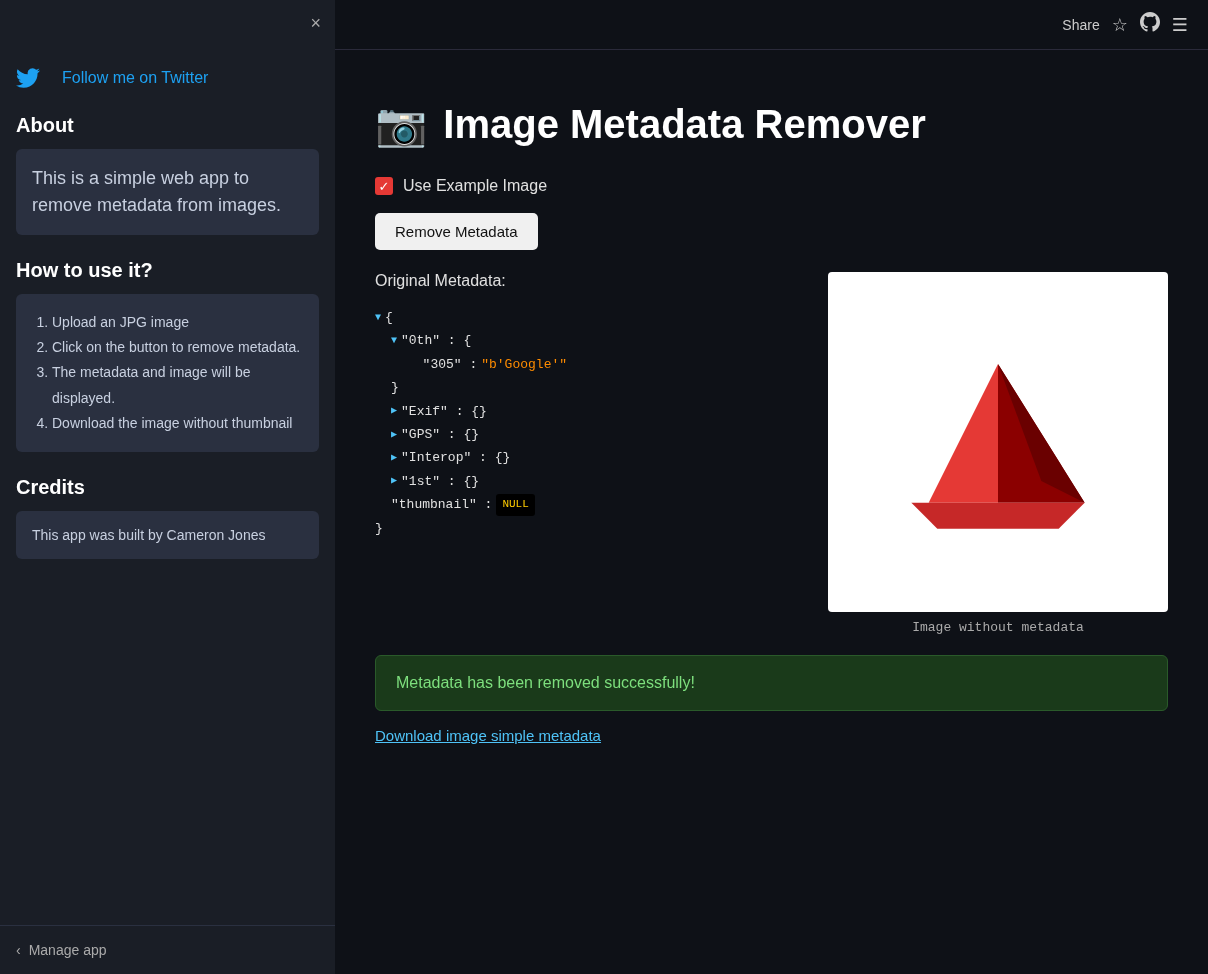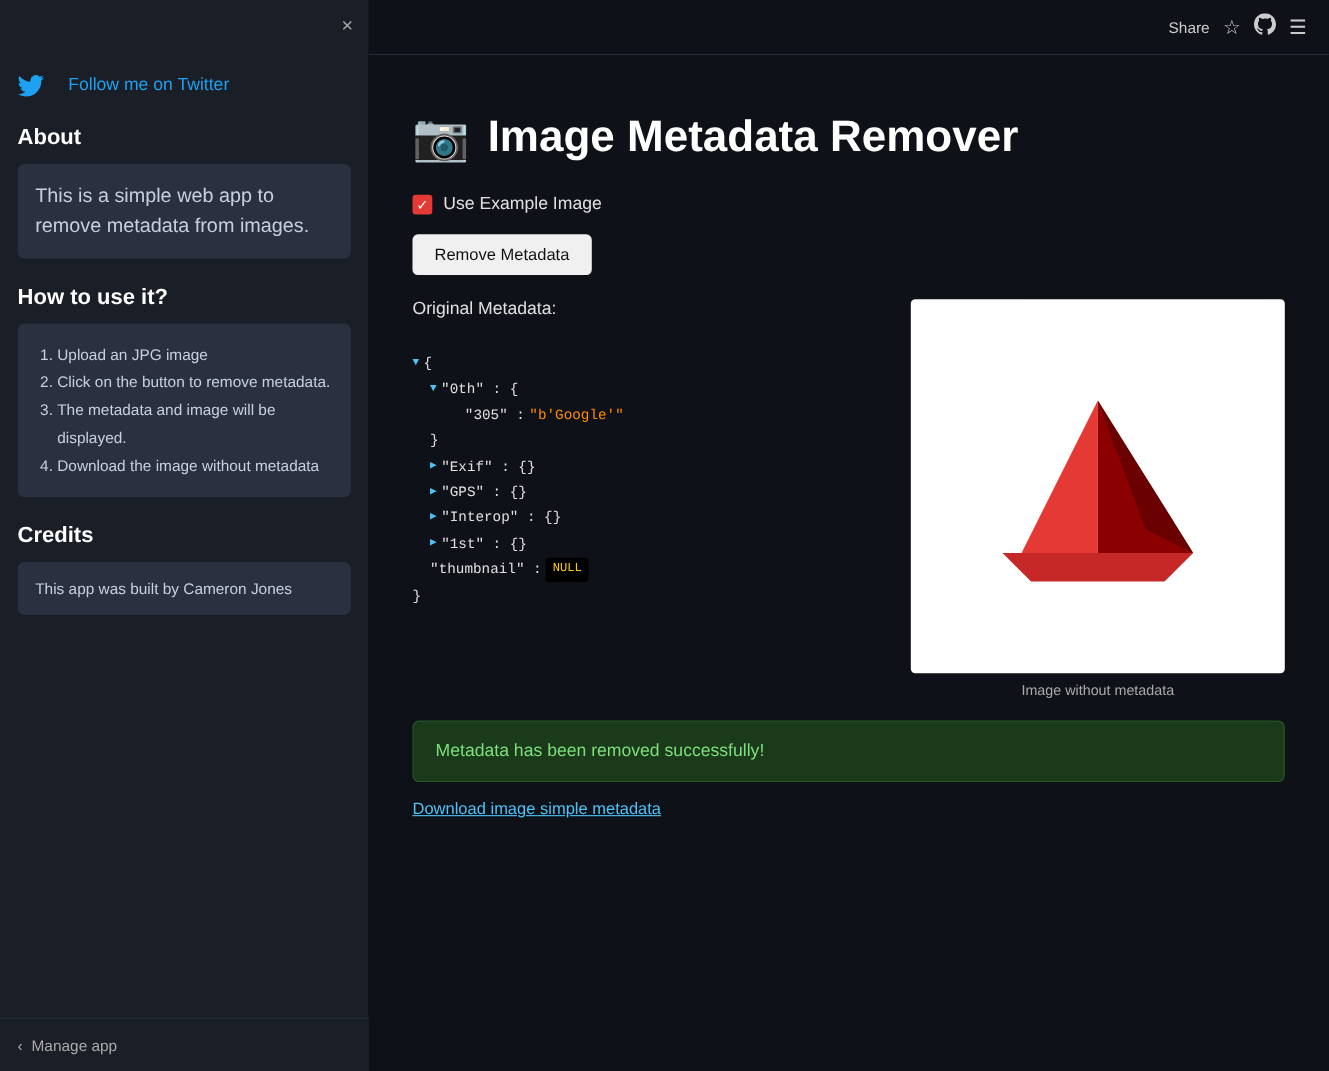--- a/index.html
+++ b/index.html
@@ -219,21 +219,21 @@
       margin-bottom: 20px;
     }
 
     .metadata-left {
       flex: 1;
     }
 
     .metadata-label {
       font-size: 16px;
       color: #e0e0e0;
-      margin-bottom: 29px;
+      margin-bottom: 16px;
       font-weight: 500;
     }
 
     .metadata-tree {
       font-family: 'Courier New', monospace;
       font-size: 13px;
       line-height: 1.8;
       color: #e0e0e0;
     }
 
@@ -266,20 +266,21 @@
       text-align: right;
     }
 
     .tree-indent {
       margin-left: 16px;
     }
 
     .image-preview {
       width: 340px;
       flex-shrink: 0;
+      font-family: Liberation Mono, monospace;
     }
 
     .image-box {
       width: 340px;
       height: 340px;
       background: #fff;
       border-radius: 4px;
       display: flex;
       align-items: center;
       justify-content: center;
@@ -333,21 +334,21 @@
 
     <h2>About</h2>
     <div class="info-box">This is a simple web app to remove metadata from images.</div>
 
     <h2>How to use it?</h2>
     <div class="steps-box">
       <ol>
         <li>Upload an JPG image</li>
         <li>Click on the button to remove metadata.</li>
         <li>The metadata and image will be displayed.</li>
-        <li>Download the image without metadata</li>
+        <li>Download the image without thumbnail</li>
       </ol>
     </div>
 
     <h2>Credits</h2>
     <div class="credits-box">This app was built by Cameron Jones</div>
   </div>
 </div>
 
 <div style="flex:1; display:flex; flex-direction:column; position:relative;">
 

